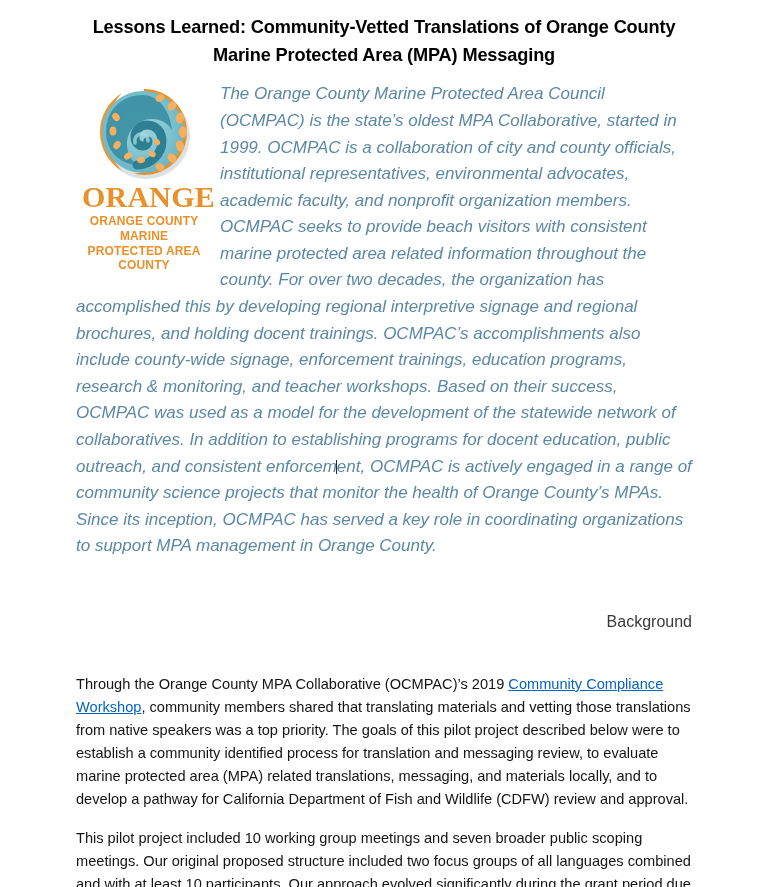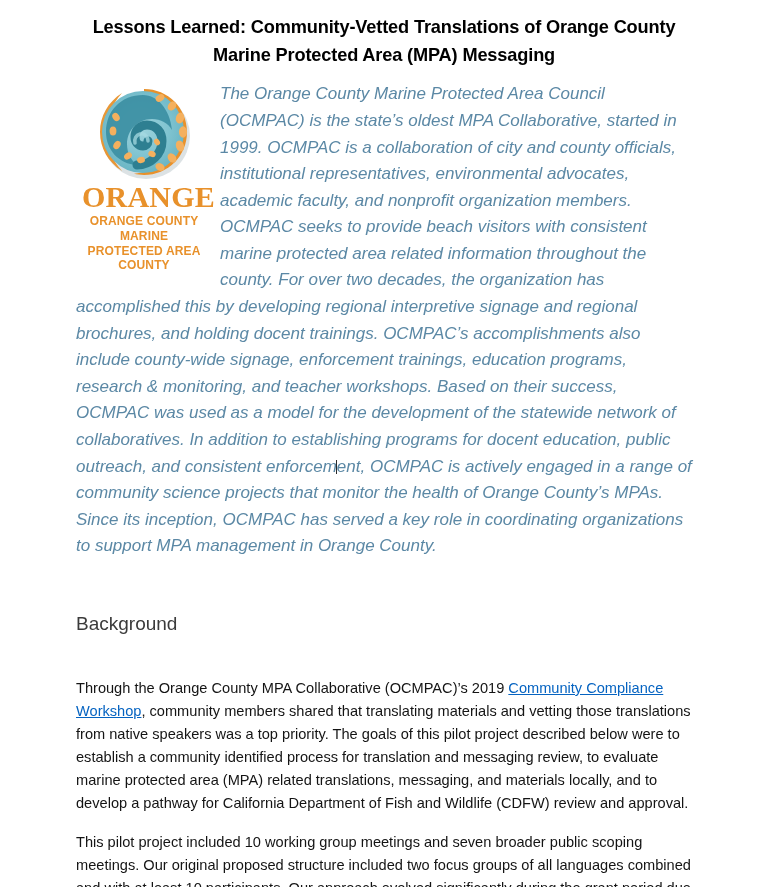--- a/index.html
+++ b/index.html
@@ -83,25 +83,26 @@
     width: 1px;
     height: 14px;
     background: #2b2b2b;
     vertical-align: -2px;
     margin: 0 -0.5px;
   }
 
   
   .section-heading {
     clear: both;
-    font-size: 19px;
+    font-size: 16px;
     font-weight: normal;
     color: #3B3B3B;
     margin: 52px 0 0 0;
     line-height: 1.3;
+    text-align: right;
   }
 
   
   .body-par {
     font-size: 14.6px;
     line-height: 1.575;
     color: #141414;
     margin: 16px 0 0 0;
     text-align: left;
   }

